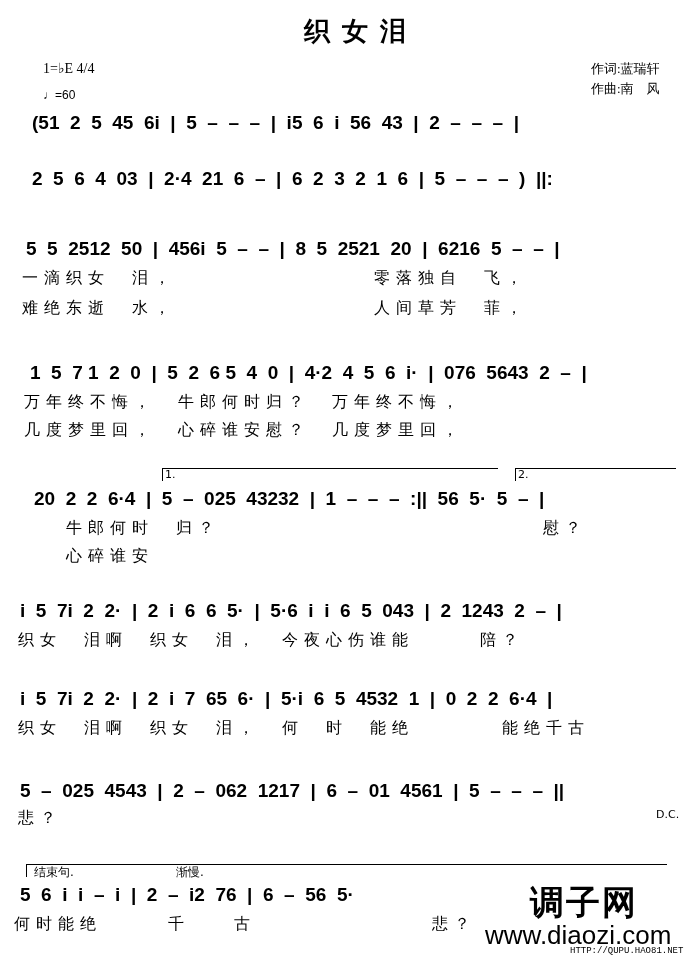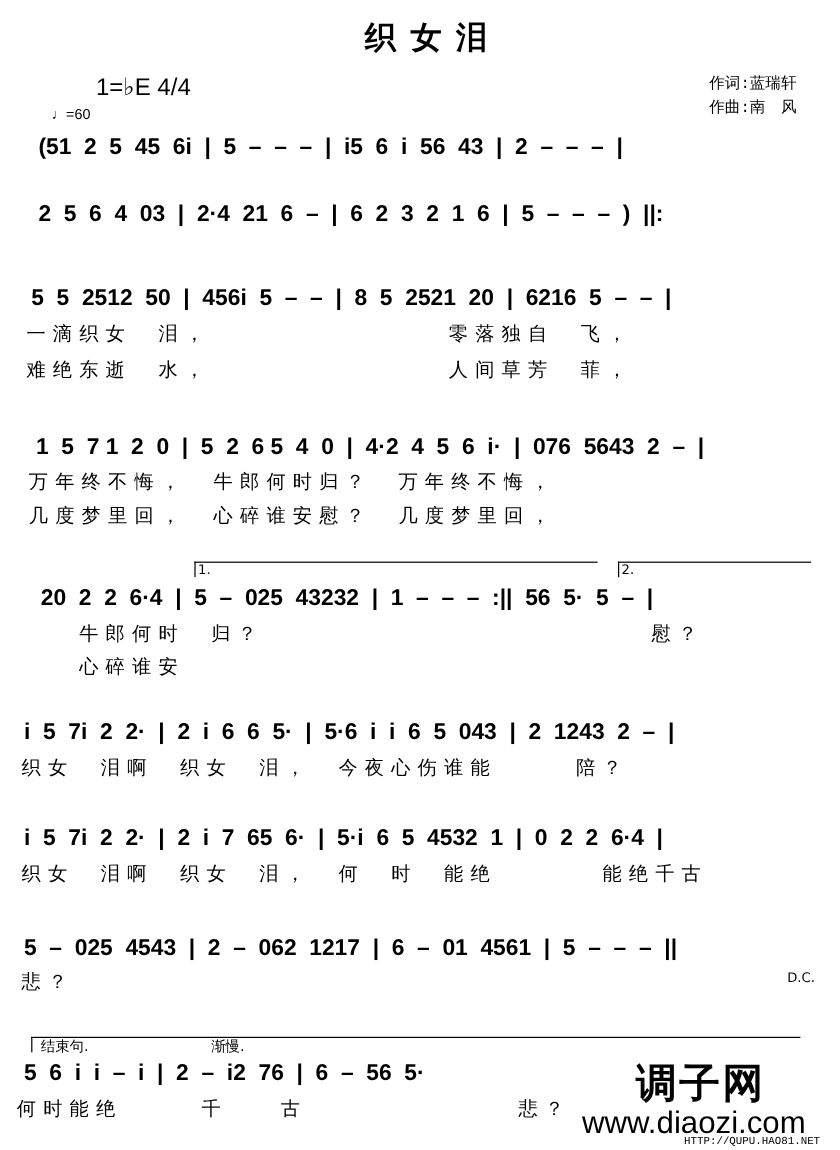--- a/index.html
+++ b/index.html
@@ -1,21 +1,21 @@
 <!DOCTYPE html>
 <html><head>
 <meta charset="utf-8">
 <style>
   html,body{margin:0;padding:0;background:#fff;}
   body{width:700px;height:958px;position:relative;overflow:hidden;font-family:"Liberation Sans",sans-serif;color:#000;}
   .abs{position:absolute;padding-left:11px;}
   .title{left:0;width:700px;top:14px;text-align:center;font-family:"DejaVu Sans",sans-serif;font-weight:bold;font-size:26px;letter-spacing:12px;}
-  .key{left:32px;top:60px;font-family:Liberation Sans, sans-serif;font-size:20px;margin-left:37px;}
+  .key{left:32px;top:60px;font-family:Liberation Serif, serif;font-size:14px;}
   .tempo{left:32px;top:88px;font-size:12px;}
-  .credit{left:580px;font-family:Liberation Mono, monospace;font-size:13px;}
+  .credit{left:580px;font-family:Liberation Serif, serif;font-size:13px;}
   .n{position:absolute;font-weight:bold;font-size:19px;line-height:22px;font-family:"Liberation Sans",sans-serif;white-space:pre;}
   .lyr{position:absolute;font-family:"DejaVu Sans",sans-serif;font-size:16px;letter-spacing:6px;white-space:pre;}
   .mark{position:absolute;font-family:"DejaVu Sans",sans-serif;font-size:11px;}
   .volta{position:absolute;border-top:1px solid #000;border-left:1px solid #000;height:12px;}
   .wm1{position:absolute;left:530px;top:880px;font-family:Liberation Serif, serif;font-weight:bold;font-size:34px;letter-spacing:2px;}
   .wm2{position:absolute;left:485px;top:920px;font-family:"Liberation Sans",sans-serif;font-weight:normal;font-size:26px;}
   .wm3{position:absolute;left:570px;top:946px;font-family:"Liberation Mono",monospace;font-size:9px;}
 </style>
 </head>
 <body>

